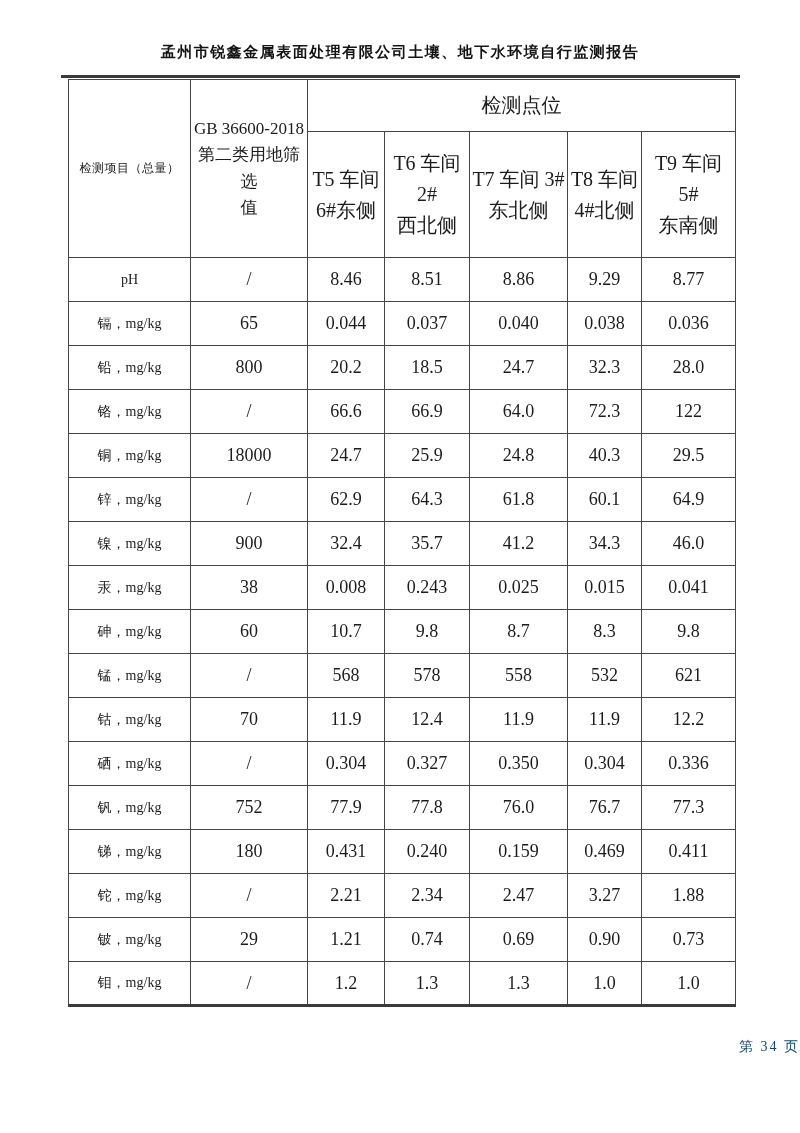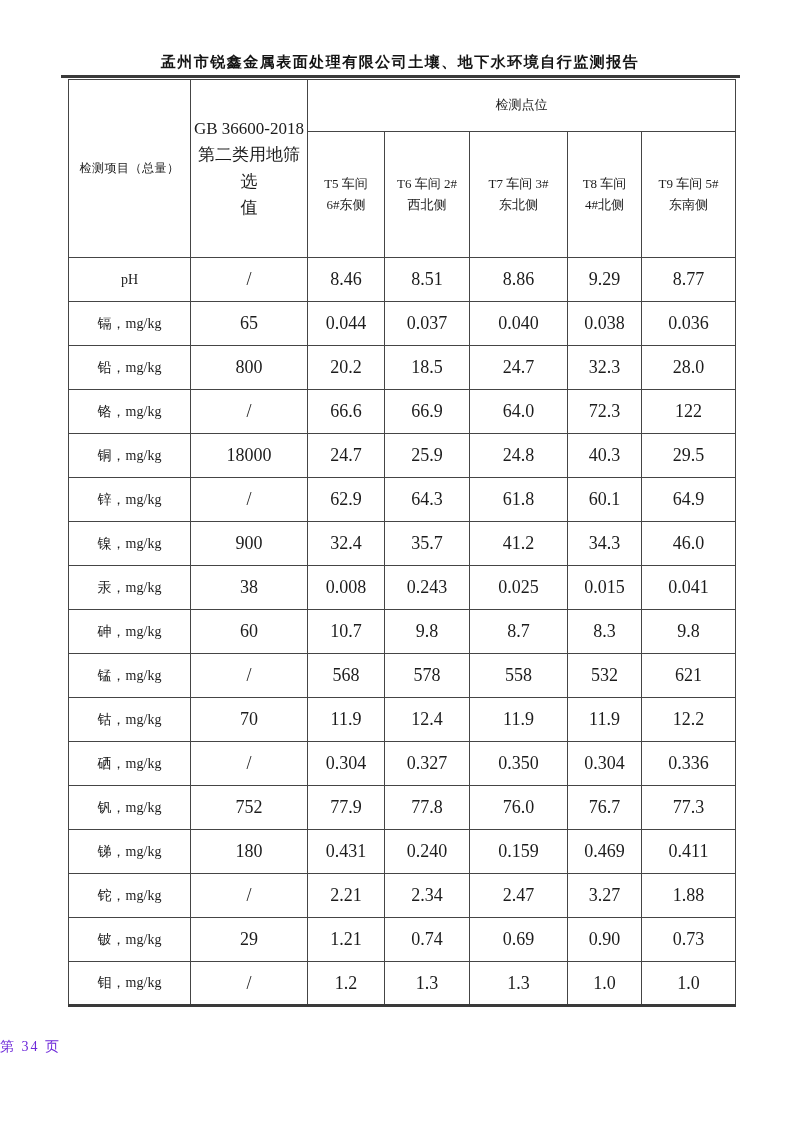--- a/index.html
+++ b/index.html
@@ -10,21 +10,21 @@
     width: 800px;
     height: 1133px;
     position: relative;
     background: #ffffff;
     font-family: "Liberation Serif", "DejaVu Serif", serif;
     color: #1c1c1c;
     overflow: hidden;
   }
   .page-header-title {
     position: absolute;
-    top: 53px;
+    top: 43px;
     left: 0;
     width: 800px;
     text-align: center;
     font-size: 15px;
     font-weight: bold;
     letter-spacing: 1.5px;
     color: #141414;
     white-space: nowrap;
   }
   .header-rule {
@@ -47,21 +47,21 @@
   .report-table th,
   .report-table td {
     border: 1px solid #454545;
     text-align: center;
     vertical-align: middle;
     padding: 2px;
     overflow: hidden;
   }
   .report-table thead th {
     font-weight: normal;
-    font-size: 13px;
+    font-size: 20px;
     white-space: pre-line;
     line-height: 1.55;
   }
   .report-table thead tr.group-row {
     height: 52px;
   }
   .report-table thead tr.points-row {
     height: 126px;
   }
   .report-table th.item-col-header {
@@ -78,23 +78,23 @@
     font-size: 18px;
   }
   .report-table tbody td.item-cell {
     font-size: 14px;
   }
   .page-footer {
     position: absolute;
     top: 1038px;
     left: 0;
     width: 800px;
-    text-align: left;
+    text-align: right;
     font-size: 14px;
-    color: #6d28d9;
+    color: #0c4a6e;
     letter-spacing: 2px;
   }
 </style>
 </head>
 <body>
 
 <div class="page-header-title">孟州市锐鑫金属表面处理有限公司土壤、地下水环境自行监测报告</div>
 
 <div class="header-rule"></div>
 

